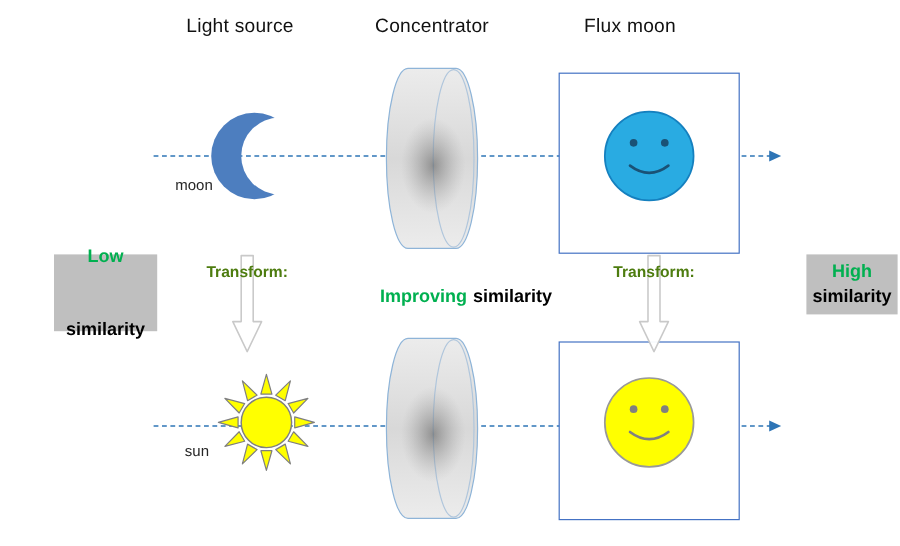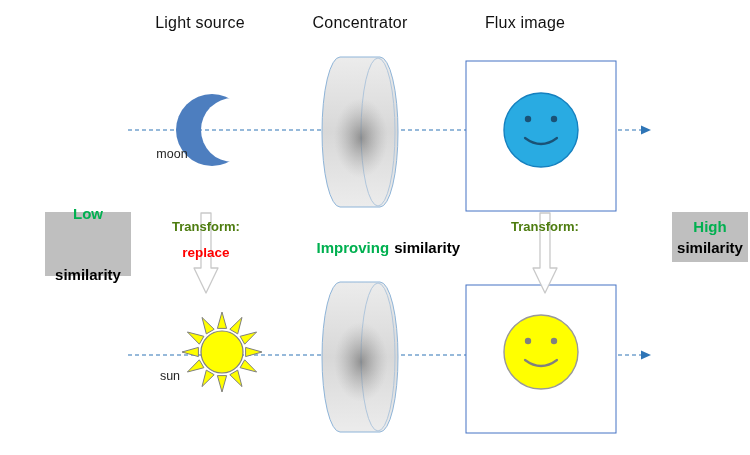--- a/index.html
+++ b/index.html
@@ -6,21 +6,21 @@
   .canvas{
     position:relative;width:750px;height:455px;background:#ffffff;
     font-family:"Liberation Sans",sans-serif;overflow:hidden;
   }
   .layer{position:absolute;left:0;top:0;}
   .header{
     position:absolute;top:14px;text-align:center;
     font-size:16px;color:#111;letter-spacing:.2px;
   }
   .src-label{
-    position:absolute;font-size:12.5px;color:#262626;text-align:center;
+    position:absolute;font-size:12.5px;color:#262626;text-align:left;
   }
   .badge{
     position:absolute;background:#bfbfbf;display:flex;flex-direction:column;
     align-items:center;justify-content:center;
     font-weight:bold;font-size:15px;line-height:1.4;
   }
   .badge .em{color:#00b050;}
   .badge .rest{color:#000;}
   .transform-label{
     position:absolute;font-size:13px;font-weight:bold;color:#4d7c0f;text-align:center;
@@ -112,36 +112,35 @@
       <circle cx="554" cy="341" r="3.2" fill="#808080"></circle>
       <path d="M525,360 Q541,372 557,360" fill="none" stroke="#808080" stroke-width="2.2" stroke-linecap="round"></path>
     </g>
 
     <path d="M201,213 L211,213 L211,268 L218,268 L206,293 L194,268 L201,268 Z" fill="rgba(255,255,255,0.95)" stroke="#c9c9c9" stroke-width="1.3" stroke-linejoin="round"></path>
     <path d="M540,213 L550,213 L550,268 L557,268 L545,293 L533,268 L540,268 Z" fill="rgba(255,255,255,0.95)" stroke="#c9c9c9" stroke-width="1.3" stroke-linejoin="round"></path>
   </svg>
 
   <div class="header" style="left:290px;width:140px;">Concentrator</div>
   <div class="header" style="left:130px;width:140px;">Light source</div>
-  <div class="header" style="left:455px;width:140px;">Flux image</div>
+  <div class="header" style="left:455px;width:140px;">Flux moon</div>
 
   <div class="src-label" style="left:146px;width:52px;top:147px;">moon</div>
-  <div class="src-label" style="left:144px;width:52px;top:369px;">sun</div>
+  <div class="src-label" style="left:154px;width:52px;top:369px;">sun</div>
 
   <div class="badge" style="left:45px;top:212px;width:86px;height:64px;gap:40px;">
     <span class="em">Low</span>
     <span class="rest">similarity</span>
   </div>
   <div class="badge" style="left:672px;top:212px;width:76px;height:50px;">
     <span class="em">High</span>
     <span class="rest">similarity</span>
   </div>
 
   <div class="transform-label" style="left:146px;width:120px;top:219px;">Transform:</div>
-  <div class="transform-action" style="left:146px;width:120px;top:245px;">replace</div>
 
   <div class="transform-label" style="left:485px;width:120px;top:219px;">Transform:</div>
 
   <div class="caption" style="left:280px;width:180px;top:239px;">
     <span class="em">Improving</span><span class="rest">similarity</span>
   </div>
 
 </div>
 
 </body></html>

